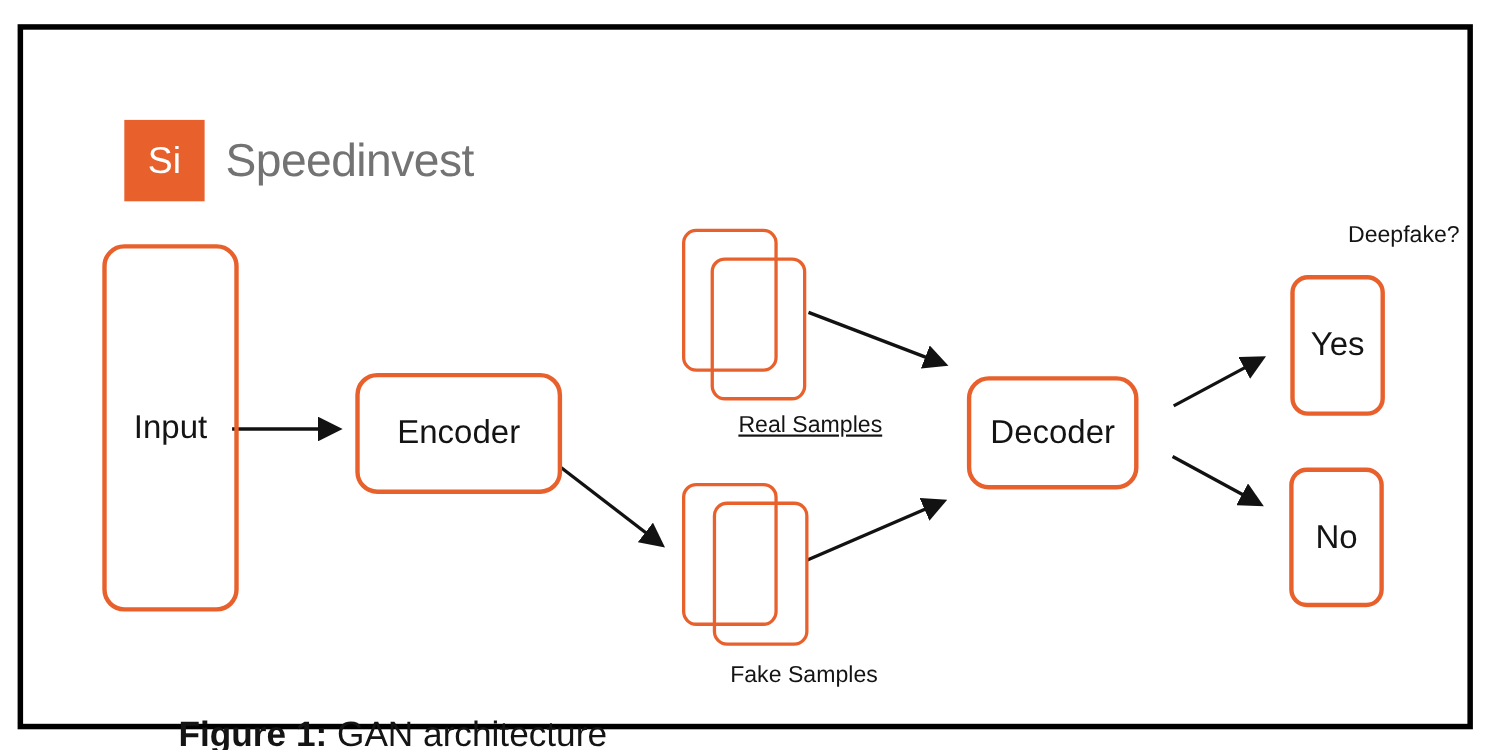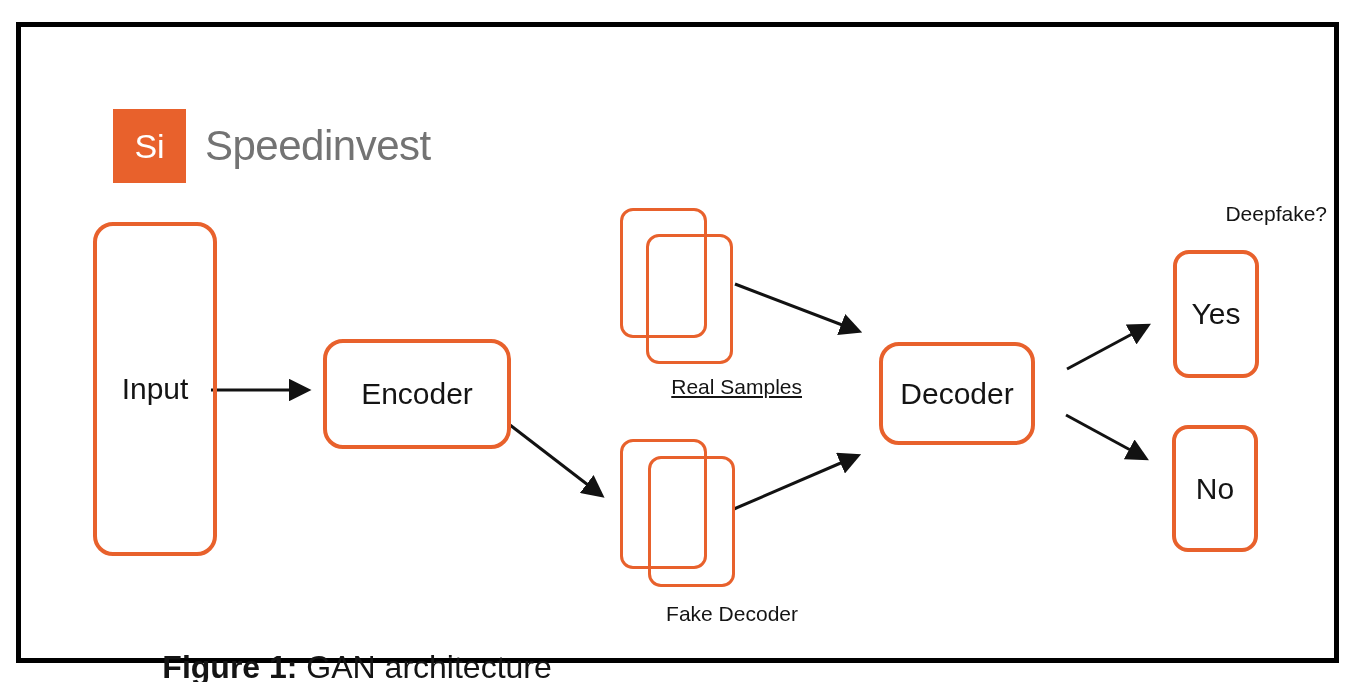--- a/index.html
+++ b/index.html
@@ -122,21 +122,21 @@
     <div class="node node-encoder">
       <span>Encoder</span>
     </div>
 
     <div class="sample-card real-back"></div>
     <div class="sample-card real-front"></div>
     <div class="diagram-label label-real">Real Samples</div>
 
     <div class="sample-card fake-back"></div>
     <div class="sample-card fake-front"></div>
-    <div class="diagram-label label-fake">Fake Decoder</div>
+    <div class="diagram-label label-fake">Fake Samples</div>
 
     <div class="node node-decoder">
       <span>Decoder</span>
     </div>
 
     <div class="diagram-label label-deepfake">Deepfake?</div>
 
     <div class="node node-no">
       <span>No</span>
     </div>

